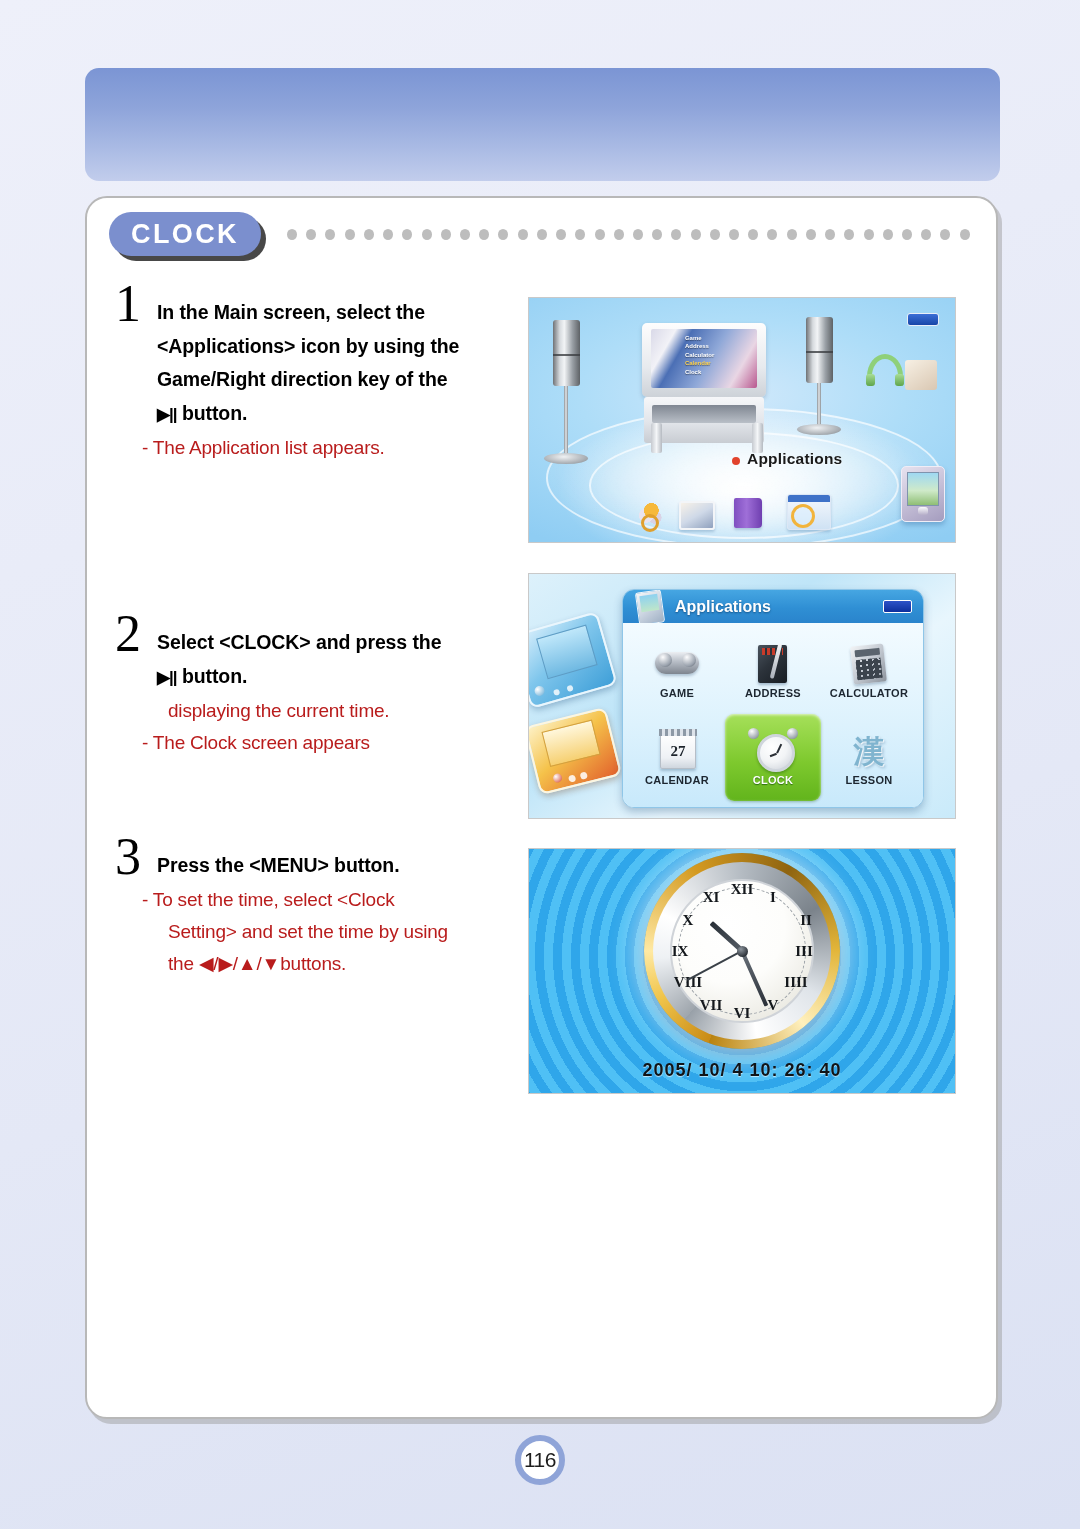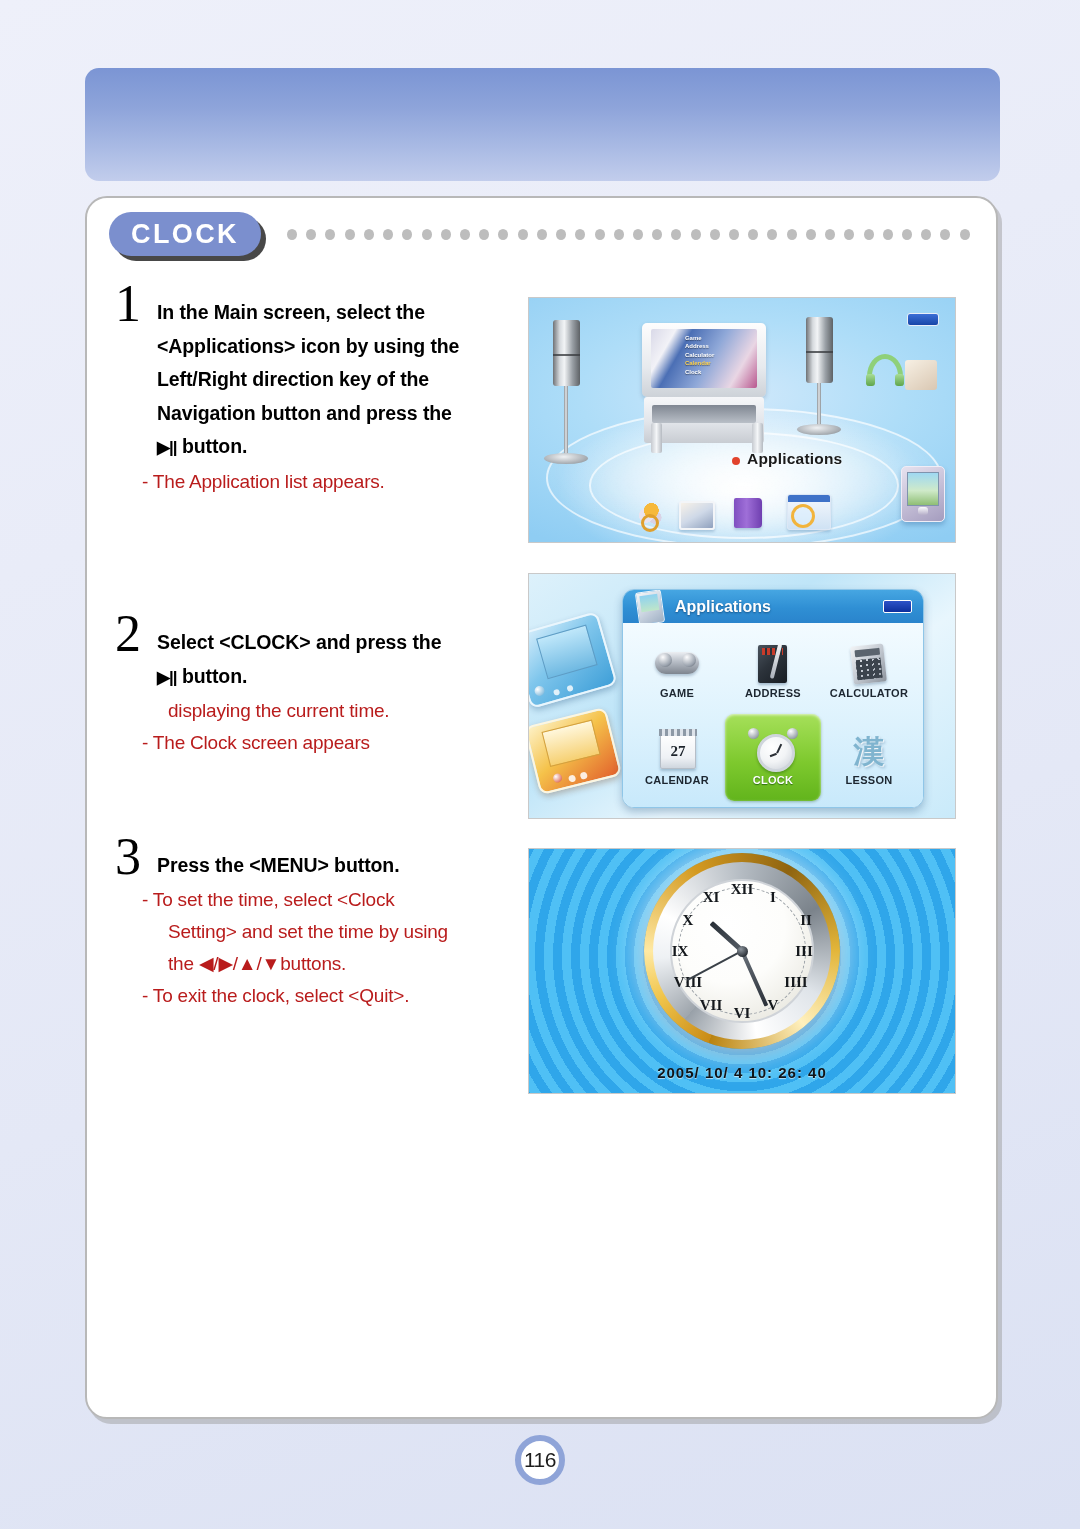--- a/index.html
+++ b/index.html
@@ -618,21 +618,21 @@
   .hand-cap {
     position: absolute; left: 50%; top: 50%;
     width: 11px; height: 11px; margin: -5.5px 0 0 -5.5px;
     border-radius: 50%;
     background: radial-gradient(circle at 35% 30%, #8d959d, #30363d 70%, #14181c);
   }
   .clock-datetime {
     position: absolute;
     left: 0; right: 0; bottom: 12px;
     text-align: center;
-    font-size: 15px;
+    font-size: 18px;
     font-weight: bold;
     color: #101418;
     letter-spacing: 1px;
     font-family: "Liberation Sans", sans-serif;
     text-shadow: 0 1px 1px rgba(255,255,255,0.65);
   }
 
   
   .page-number {
     position: absolute;
@@ -702,22 +702,21 @@
   </div>
 
   <div class="steps">
 
     <div class="step" id="step-1">
       <div class="step-head">
         <div class="step-num">1</div>
         <div class="step-title">
           <div>In the Main screen, select the</div>
           <div>&lt;Applications&gt; icon by using the</div>
-          <div>Left/Right direction key of the</div>
-          <div>Navigation button and press the</div>
+          <div>Game/Right direction key of the</div>
           <div>
             <span class="sym">▶||</span>
             <span>button.</span>
           </div>
         </div>
       </div>
       <div class="step-notes">
         <div class="note">- The Application list appears.</div>
       </div>
     </div>
@@ -743,21 +742,20 @@
       <div class="step-head">
         <div class="step-num">3</div>
         <div class="step-title">
           <div>Press the &lt;MENU&gt; button.</div>
         </div>
       </div>
       <div class="step-notes">
         <div class="note">- To set the time, select &lt;Clock</div>
         <div class="note" style="text-indent:0;padding-left:26px;">Setting&gt; and set the time by using</div>
         <div class="note arrows" style="text-indent:0;padding-left:26px;">the ◀/▶/▲/▼buttons.</div>
-        <div class="note">- To exit the clock, select &lt;Quit&gt;.</div>
       </div>
     </div>
 
   </div>
 
   <div class="figure" id="fig-1">
     <div class="main-scene">
       <div class="floor-ring"></div>
       <div class="floor-ring inner"></div>
 

